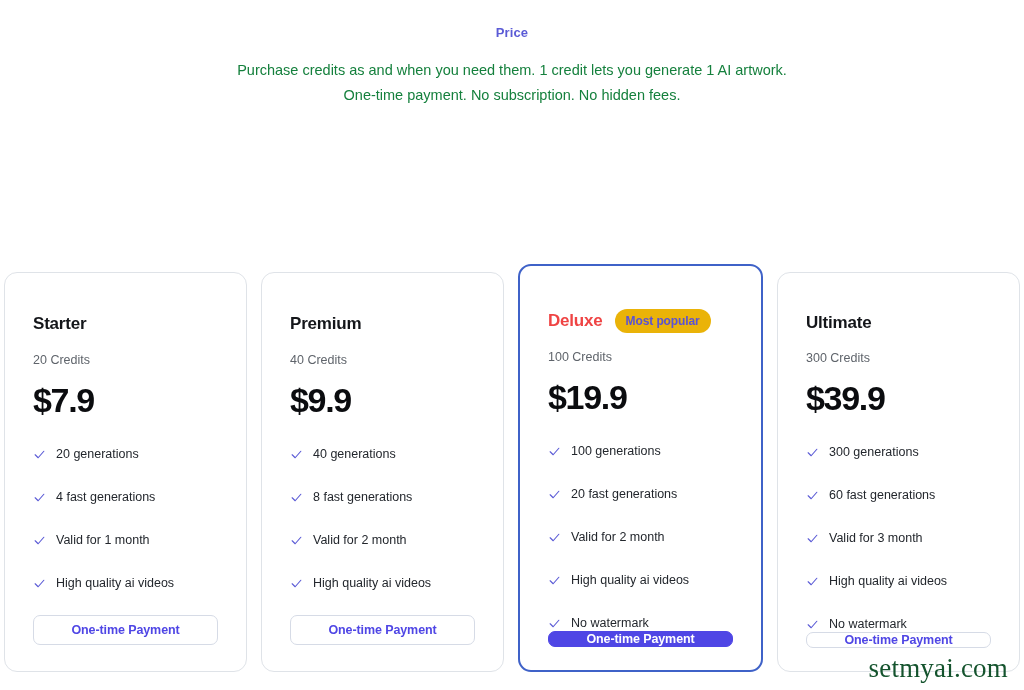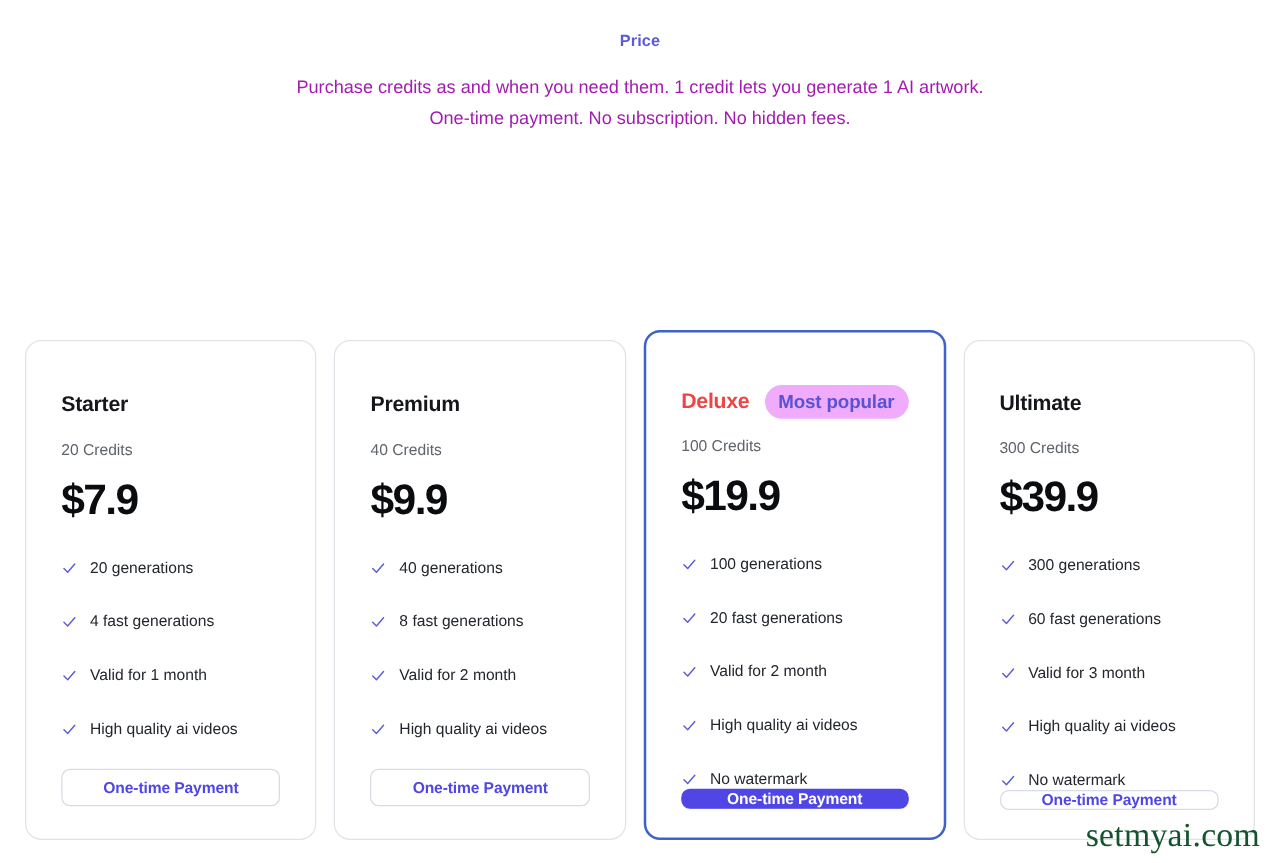--- a/index.html
+++ b/index.html
@@ -43,33 +43,33 @@
     font-weight: 700;
     letter-spacing: -1.1px;
     color: #0b0c0f;
   }
 
   .subhead {
     margin: 18px auto 0;
     width: 560px;
     font-size: 14.5px;
     line-height: 1.72;
-    color: #a21caf;
+    color: #15803d;
     font-weight: 400;
   }
 
   
   .cards {
     position: absolute;
     top: 264px;
     left: 0;
     width: 1024px;
     display: flex;
     align-items: flex-start;
-    padding: 0 20px;
+    padding: 0 4px;
     gap: 14px;
   }
 
   .card {
     flex: 1 1 0;
     background: #ffffff;
     border: 1px solid #dfe3e8;
     border-radius: 13px;
     padding: 40px 28px 26px;
     height: 400px;
@@ -96,23 +96,23 @@
   .plan-name {
     font-size: 17px;
     font-weight: 700;
     color: #14161a;
     letter-spacing: -0.2px;
   }
 
   .card.featured .plan-name { color: #ef4444; }
 
   .badge {
-    background: #f0abfc;
+    background: #eab308;
     color: #5a52d5;
-    font-size: 15px;
+    font-size: 12px;
     font-weight: 700;
     border-radius: 999px;
     padding: 5px 11px 5px 11px;
     white-space: nowrap;
     letter-spacing: -0.1px;
   }
 
   .credits {
     margin-top: 18px;
     font-size: 12.5px;

